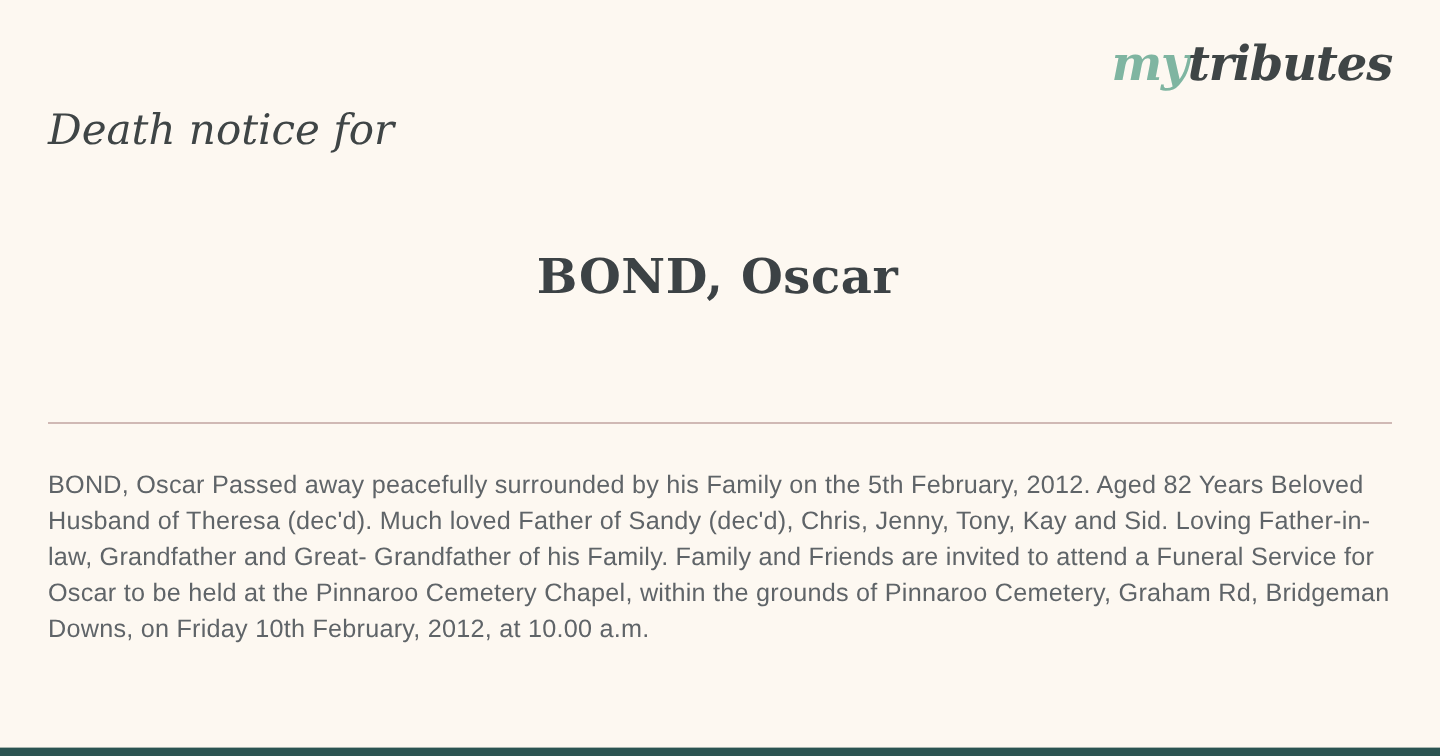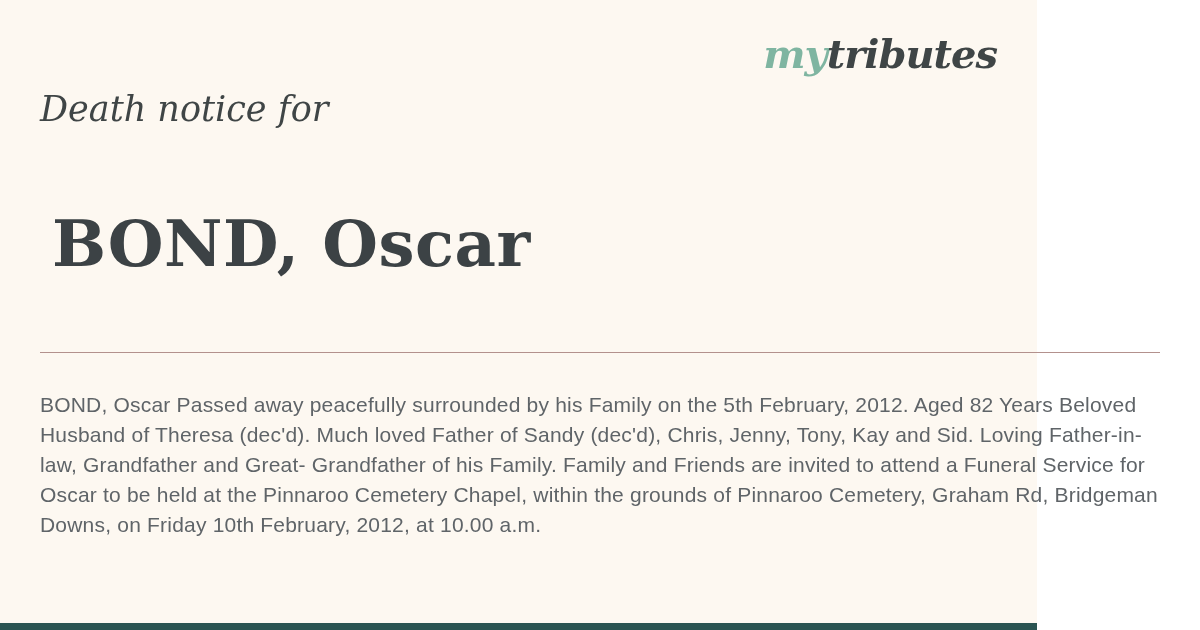--- a/index.html
+++ b/index.html
@@ -5,21 +5,21 @@
   * { margin: 0; padding: 0; box-sizing: border-box; }
 
   html, body {
     width: 1200px;
     height: 630px;
     overflow: hidden;
   }
 
   .card {
     position: relative;
-    width: 1037px;
+    width: 1200px;
     height: 630px;
     background: var(--bg, #fdf8f1);
     font-family: "Liberation Sans", sans-serif;
   }
 
   .brand {
     position: absolute;
     top: 34px;
     right: 40px;
     font-family: "DejaVu Serif", "Liberation Serif", serif;
@@ -42,29 +42,30 @@
     font-style: italic;
     font-weight: 500;
     font-size: 35px;
     color: var(--ink, #3f4546);
     line-height: 1.1;
   }
 
   .deceased-name {
     position: absolute;
     top: 210px;
-    left: 52px;
+    left: 36px;
     right: 40px;
     font-family: "DejaVu Serif", "Liberation Serif", serif;
     font-weight: 700;
-    font-size: 64px;
+    font-size: 40px;
     letter-spacing: 0.5px;
     color: var(--ink-dark, #3c4245);
     line-height: 1.05;
     white-space: nowrap;
+    text-align: center;
   }
 
   .divider {
     position: absolute;
     top: 352px;
     left: 40px;
     width: 1120px;
     height: 0;
     border: none;
     border-top: 1px solid var(--divider, #b3918d);

